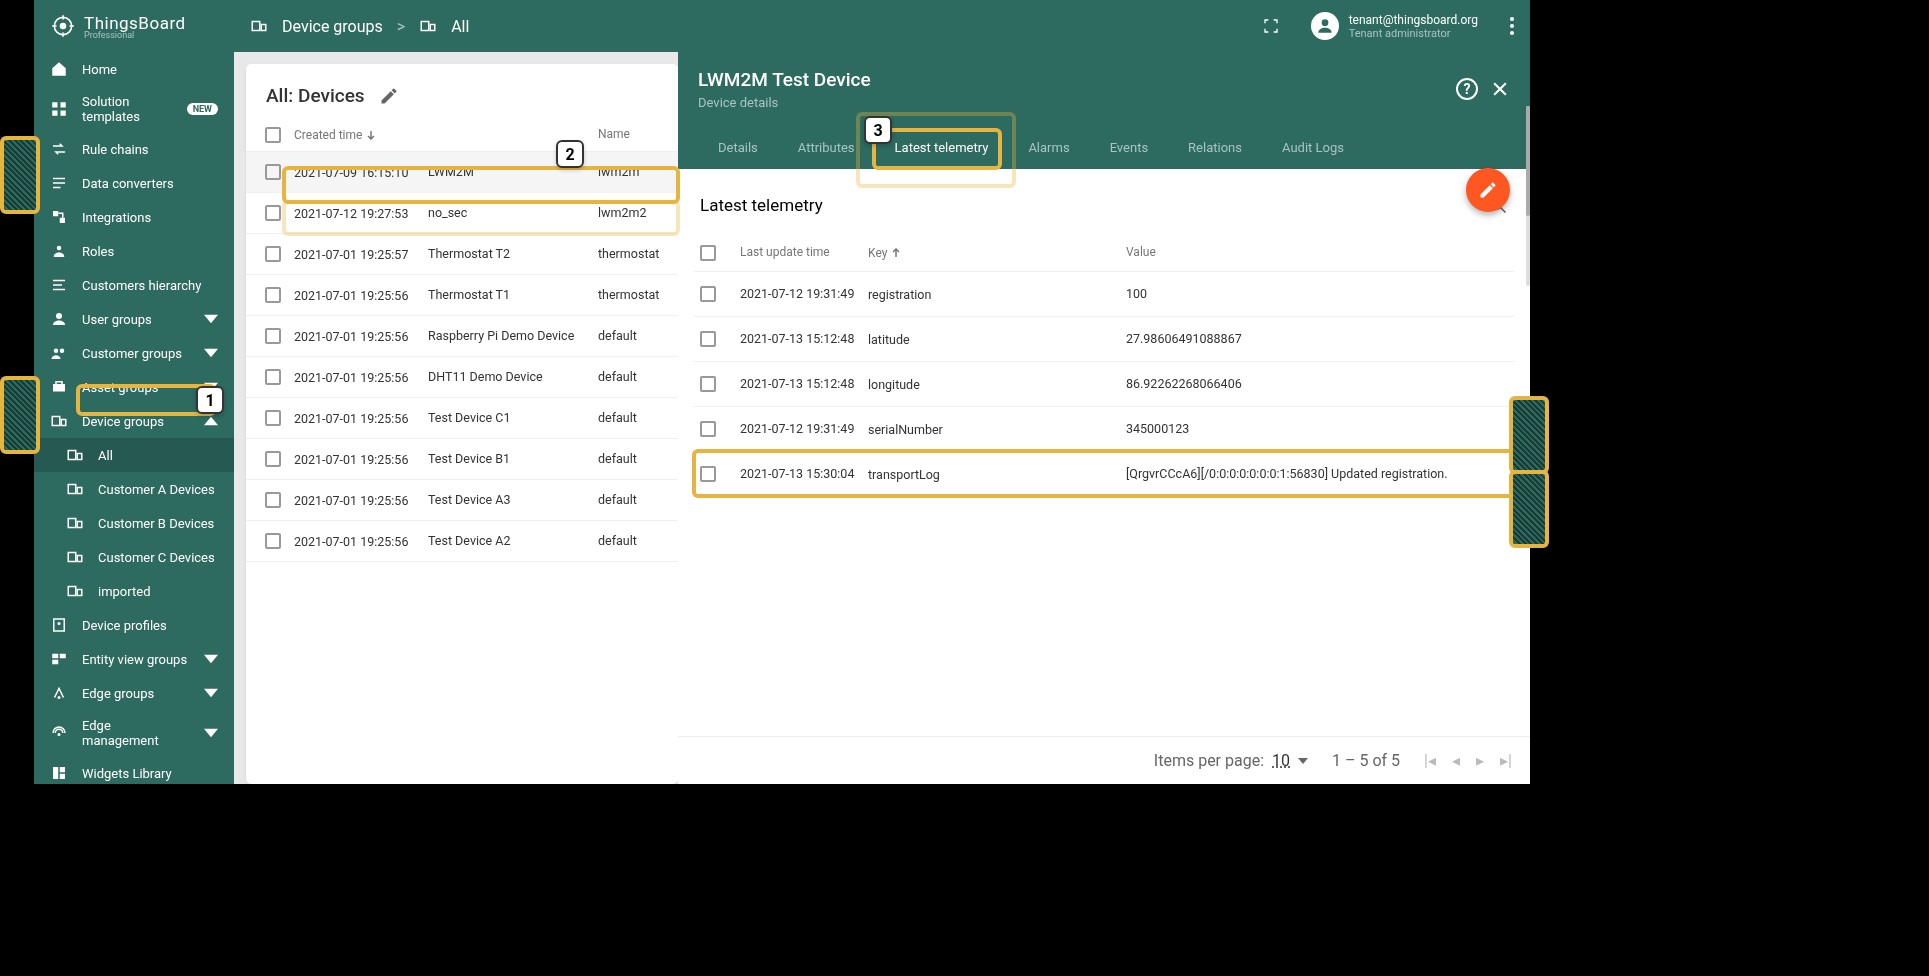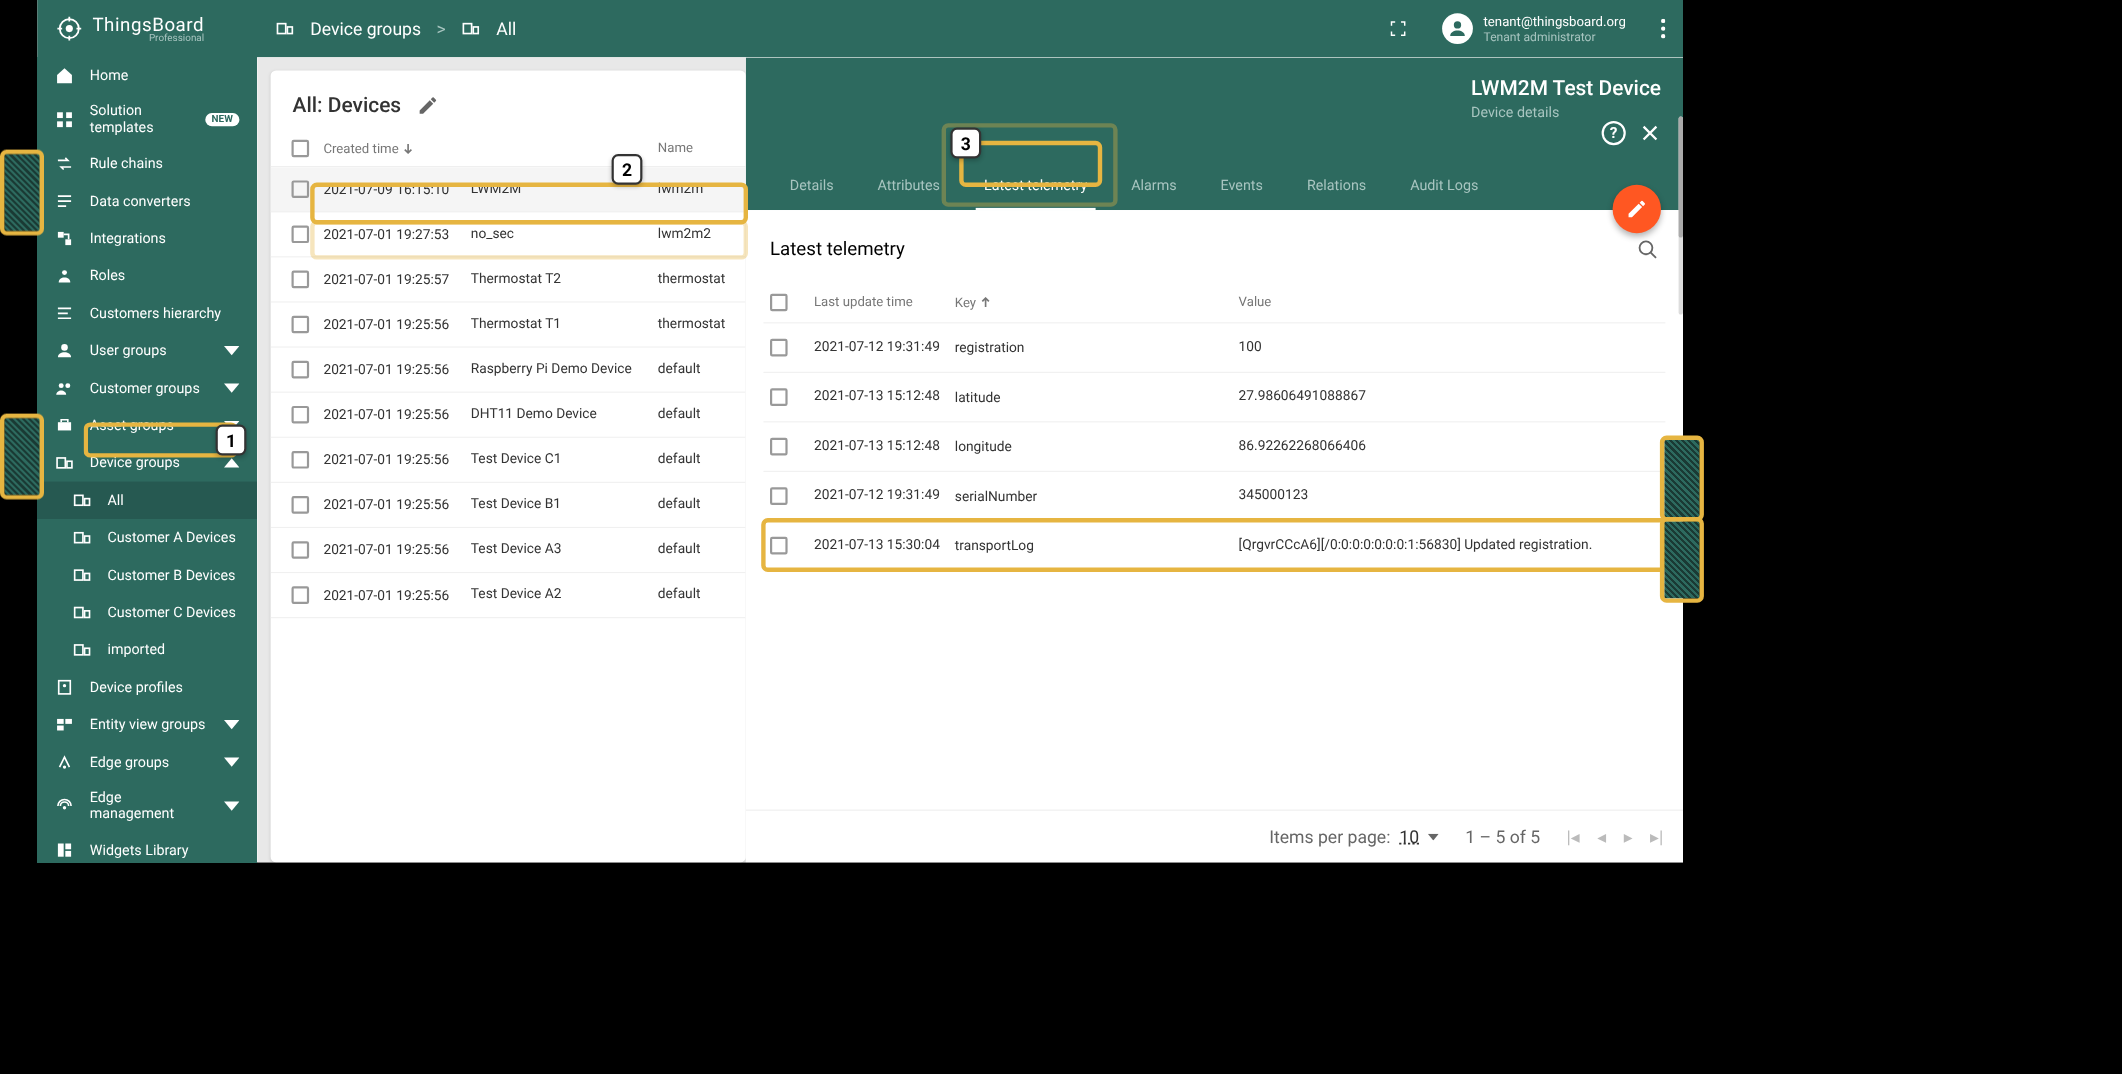--- a/index.html
+++ b/index.html
@@ -3,21 +3,21 @@
 <meta charset="utf-8">
 <style>
 * { margin: 0; padding: 0; box-sizing: border-box; font-family: -apple-system, BlinkMacSystemFont, 'Segoe UI', Roboto, sans-serif; }
 body { background: #000; width: 1929px; height: 976px; overflow: hidden; position: relative; }
 .app { position: absolute; left: 34px; top: 0; width: 1496px; height: 784px; background: #fff; display: flex; flex-direction: column; }
 .header { height: 52px; background: #2d6a5f; display: flex; align-items: center; padding: 0 16px; color: #fff; }
 .logo-section { display: flex; align-items: center; width: 200px; gap: 8px; }
 .logo-icon { width: 26px; height: 26px; }
 .logo-text { display: flex; flex-direction: column; }
 .logo-title { font-size: 17px; font-weight: 400; letter-spacing: 0.5px; }
-.logo-sub { font-size: 9px; text-align: right; color: #a8c5c0; margin-top: -3px; }
+.logo-sub { font-size: 9px; text-align: left; color: #a8c5c0; margin-top: -3px; }
 .breadcrumb { display: flex; align-items: center; gap: 14px; font-size: 16px; }
 .breadcrumb-icon { width: 18px; height: 18px; }
 .breadcrumb-sep { color: #a8c5c0; }
 .header-spacer { flex: 1; }
 .header-right { display: flex; align-items: center; gap: 32px; }
 .fullscreen-icon { width: 16px; height: 16px; cursor: pointer; }
 .user-section { display: flex; align-items: center; gap: 10px; }
 .avatar-icon { width: 28px; height: 28px; background: #fff; border-radius: 50%; display: flex; align-items: center; justify-content: center; }
 .user-text { display: flex; flex-direction: column; font-size: 12px; }
 .user-email { }
@@ -44,21 +44,21 @@
 .col-time { width: 130px; padding-left: 4px; display: flex; align-items: center; gap: 4px; }
 .col-label { width: 170px; padding-left: 8px; }
 .col-name { flex: 1; padding-left: 8px; }
 .table-body { flex: 1; overflow-y: auto; }
 .table-row { display: flex; padding: 12px 10px; font-size: 12.5px; color: #333; border-bottom: 1px solid #f0f0f0; cursor: pointer; }
 .table-row.selected { background: #f5f5f5; }
 .checkbox { width: 16px; height: 16px; border: 2px solid #999; border-radius: 2px; }
 
 .details-panel { flex: 1; background: #fff; margin: 0; display: flex; flex-direction: column; overflow: hidden; }
 .details-header { background: #2d6a5f; color: #fff; padding: 16px 20px 0; }
-.details-title-row { display: flex; align-items: flex-end; flex-direction: column; }
+.details-title-row { display: flex; align-items: center; }
 .details-title-block { flex: 1; }
 .details-title { font-size: 19px; font-weight: 500; }
 .details-subtitle { font-size: 13px; color: #a8c5c0; margin-top: 4px; }
 .details-actions { display: flex; gap: 12px; align-items: center; }
 .help-circle { width: 22px; height: 22px; border: 2px solid #fff; border-radius: 50%; display: flex; align-items: center; justify-content: center; font-size: 14px; font-weight: bold; cursor: pointer; }
 .close-icon { width: 20px; height: 20px; cursor: pointer; }
 .tabs-row { display: flex; gap: 0; margin-top: 16px; }
 .tab { padding: 14px 20px; font-size: 13px; color: #a8c5c0; cursor: pointer; position: relative; }
 .tab.active { color: #fff; }
 .tab.active::after { content: ''; position: absolute; bottom: 0; left: 12px; right: 12px; height: 2px; background: #fff; }
@@ -417,21 +417,21 @@
                 <div class="checkbox"></div>
               </div>
     <div class="col-time">2021-07-09 16:15:10</div>
     <div class="col-label">LWM2M</div>
     <div class="col-name">lwm2m</div>
   </div>
             <div class="table-row">
     <div class="col-check">
                 <div class="checkbox"></div>
               </div>
-    <div class="col-time">2021-07-01 19:27:53</div>
+    <div class="col-time">2021-07-12 19:27:53</div>
     <div class="col-label">no_sec</div>
     <div class="col-name">lwm2m2</div>
   </div>
             <div class="table-row">
     <div class="col-check">
                 <div class="checkbox"></div>
               </div>
     <div class="col-time">2021-07-01 19:25:57</div>
     <div class="col-label">Thermostat T2</div>
     <div class="col-name">thermostat</div>

